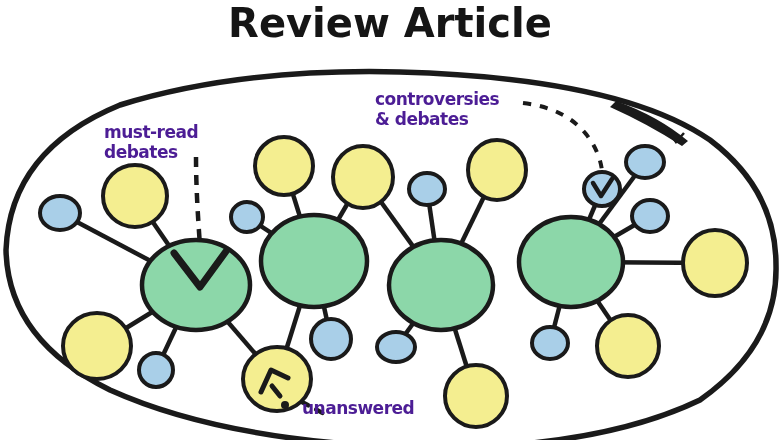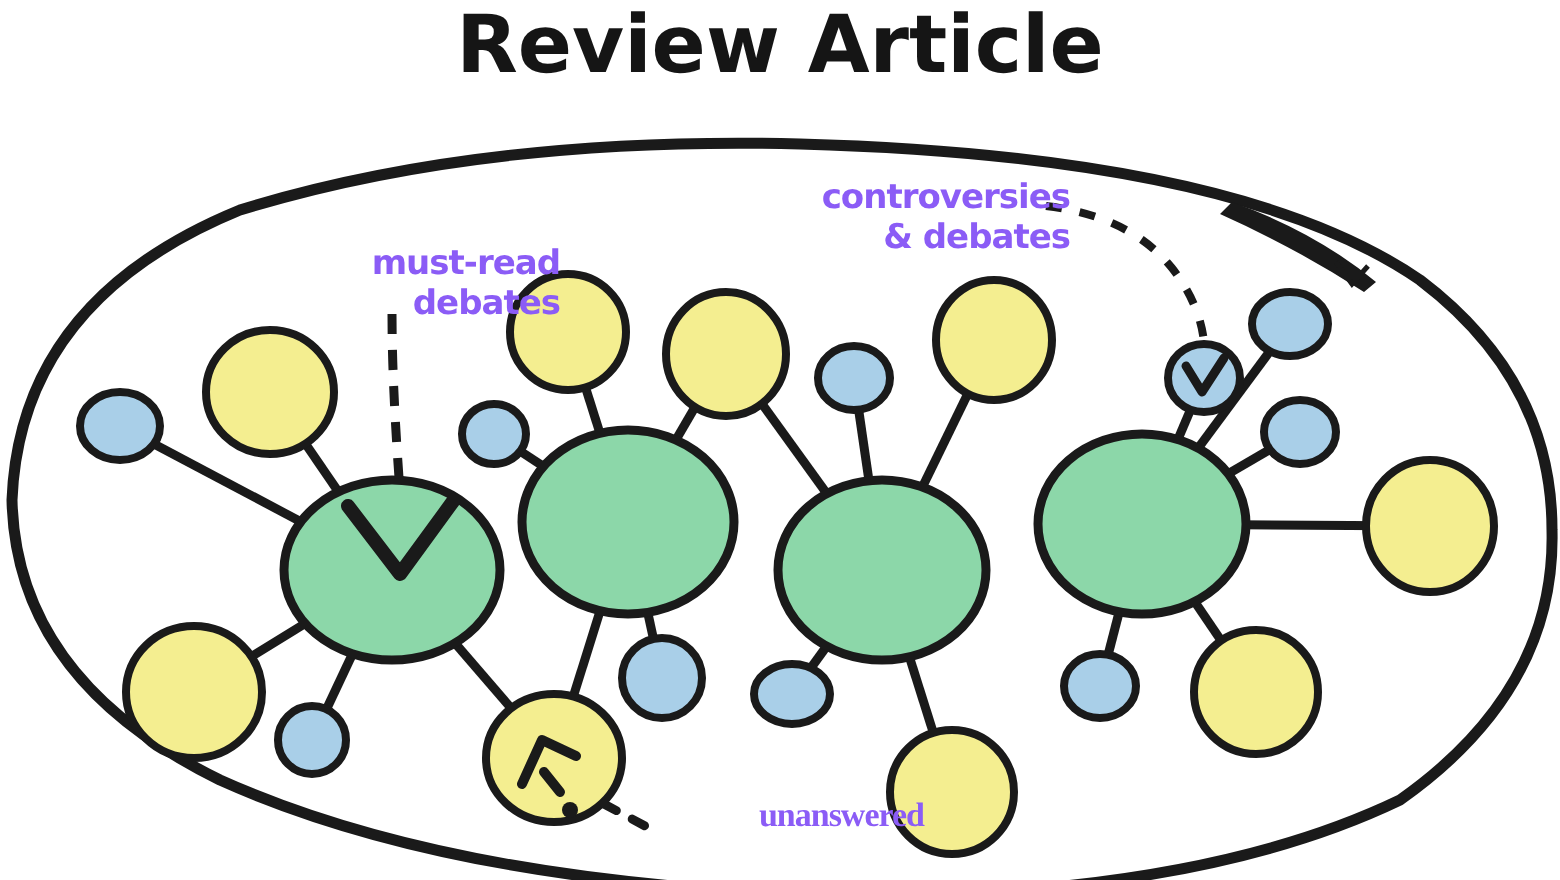--- a/index.html
+++ b/index.html
@@ -1,26 +1,26 @@
 <!DOCTYPE html>
 <html><head>
 <meta charset="utf-8">
 <style>
   html,body{margin:0;padding:0;background:#ffffff;}
   .stage{position:relative;width:780px;height:440px;overflow:hidden;background:#ffffff;
          font-family:"DejaVu Sans",sans-serif;}
   .stage svg{position:absolute;left:0;top:0;width:780px;height:440px;}
   .title{position:absolute;left:0;top:0;width:780px;margin:0;text-align:center;
          font-size:40px;font-weight:700;color:#151515;letter-spacing:0px;}
-  .note{position:absolute;text-align:right;font-size:17px;font-weight:700;
-        line-height:20px;color:#8b5cf6;letter-spacing:-0.5px;}
+  .note{position:absolute;text-align:left;font-size:17px;font-weight:700;
+        line-height:20px;color:#4c1d95;letter-spacing:-0.5px;}
   .note .ln{display:block;}
-  #note-must-read{left:120px;top:122px;width:160px;}
+  #note-must-read{left:104px;top:122px;width:160px;}
   #note-controversies{left:375px;top:89px;width:160px;}
-  #note-unanswered{left:302px;top:398px;width:160px;font-family:Liberation Serif, serif;}
+  #note-unanswered{left:302px;top:398px;width:160px;}
 </style>
 </head>
 <body>
 
 <div class="stage">
 
   <svg id="net" viewBox="0 0 780 440">
       <path d="M 6,250 Q 10,150 120,105 Q 240,68 400,72 Q 620,78 710,140 Q 776,190 776,265 Q 778,345 700,400 Q 600,448 430,448 Q 230,444 110,390 Q 8,340 6,250 Z" fill="none" stroke="#1a1a1a" stroke-width="5.5" stroke-linecap="round"></path>
       <path d="M 616,101 Q 658,116 688,141 L 682,146 Q 648,124 610,107 Z" fill="#1a1a1a"></path>
       <path d="M 668,131 L 676,142 L 684,133" fill="none" stroke="#1a1a1a" stroke-width="2.5"></path>

